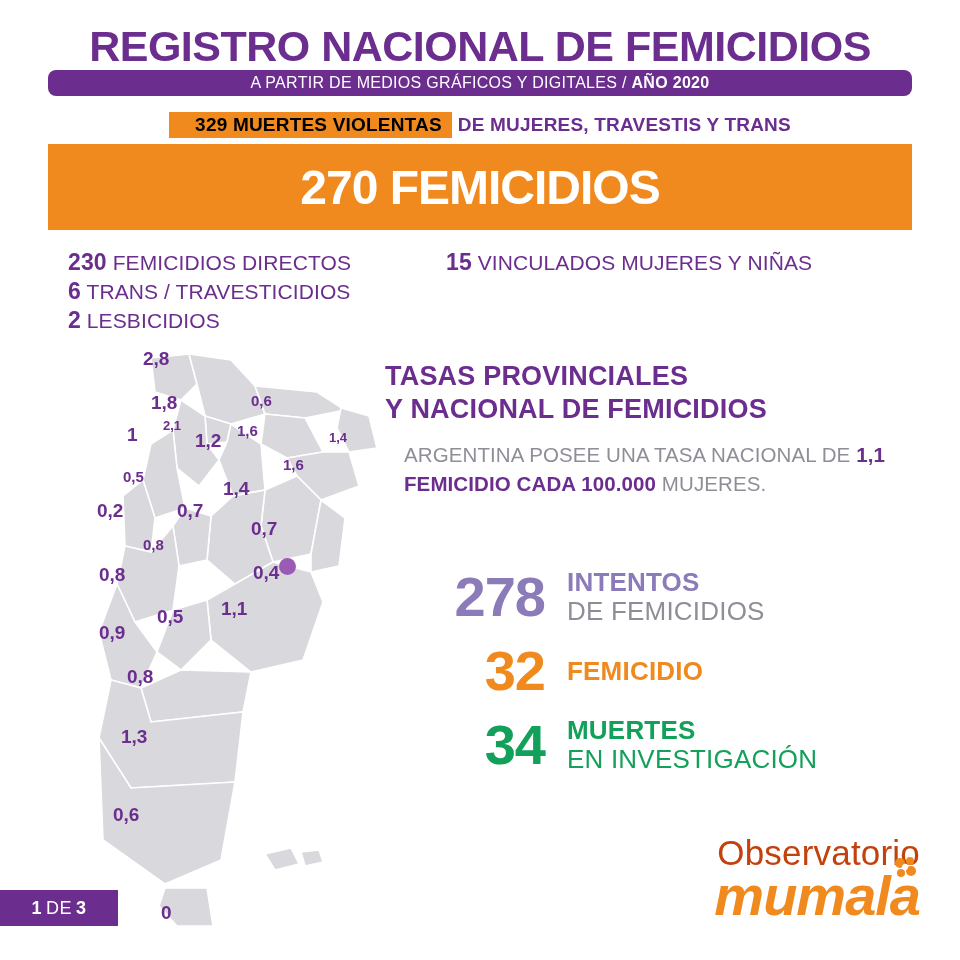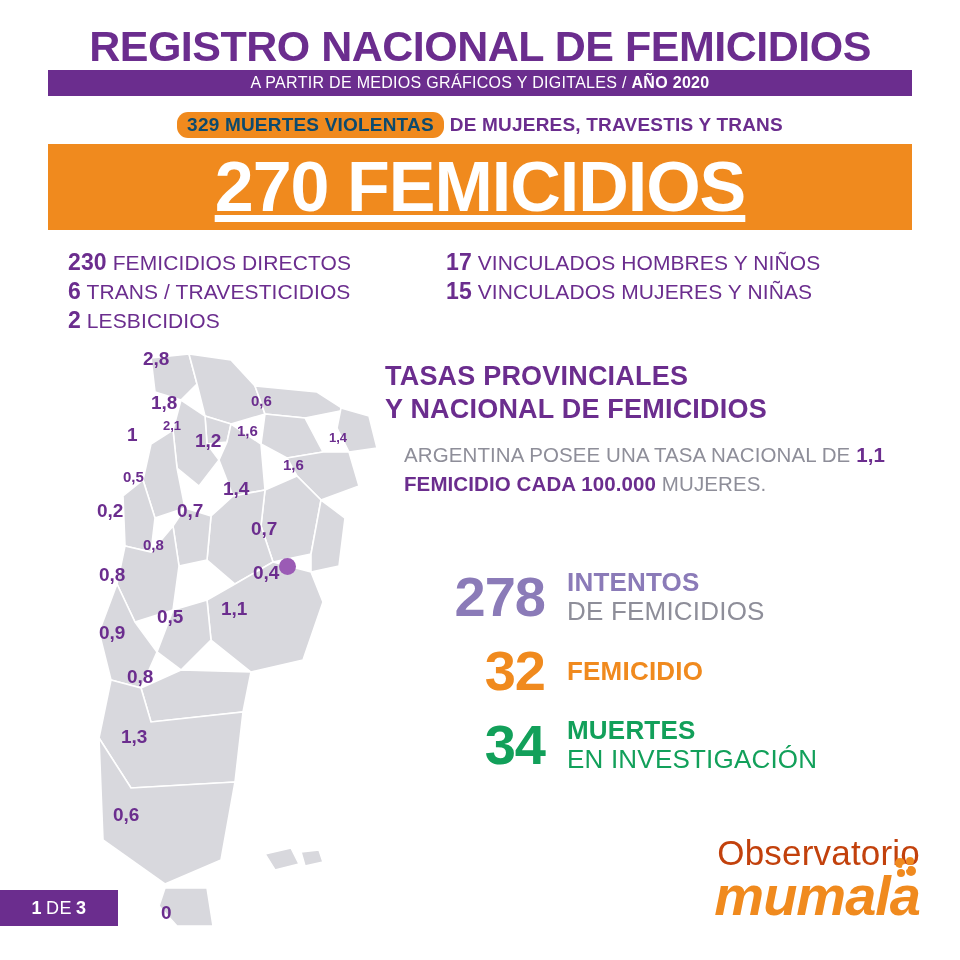--- a/index.html
+++ b/index.html
@@ -31,56 +31,55 @@
     top: 70px; left: 48px;
     width: 864px; height: 26px;
     background: #6b2d8e;
     color: #ffffff;
     text-align: center;
     line-height: 26px;
     font-size: 16px;
     font-weight: bold;
     letter-spacing: 0.3px;
     white-space: nowrap;
+    border-radius: 8px;
   }
   .subtitle-bar .thin { font-weight: normal; }
 
   .violent-line {
     position: absolute;
     top: 112px; left: 0; width: 960px;
     text-align: center;
     font-size: 19px;
     font-weight: bold;
     color: #6b2d8e;
     letter-spacing: 0.2px;
     white-space: nowrap;
   }
   .violent-chip {
     background: #f08a1e;
-    color: #0c4a6e;
-    padding: 3px 10px 4px 10px;
+    color: #000000;
+    padding: 3px 10px 4px 26px;
     display: inline-block;
     line-height: 19px;
-    border-radius: 11px;
   }
   .violent-rest { margin-left: 6px; }
 
   .femicidios-band {
     position: absolute;
     top: 144px; left: 48px;
     width: 864px; height: 86px;
     background: #f08a1e;
     color: #ffffff;
     display: flex;
     align-items: center;
     justify-content: center;
-    font-size: 70px;
+    font-size: 48px;
     font-weight: bold;
     letter-spacing: -1px;
-    text-decoration: underline;
   }
 
   
   .breakdown {
     position: absolute;
     top: 248px; left: 0; width: 960px;
     color: #6b2d8e;
   }
   .bd-col-left  { position: absolute; left: 68px;  top: 0; }
   .bd-col-right { position: absolute; left: 446px; top: 0; }
@@ -234,24 +233,20 @@
       <div class="bd-row">
         <span class="bd-num">6</span>
         <span>TRANS / TRAVESTICIDIOS</span>
       </div>
       <div class="bd-row">
         <span class="bd-num">2</span>
         <span>LESBICIDIOS</span>
       </div>
     </div>
     <div class="bd-col-right">
-      <div class="bd-row">
-        <span class="bd-num">17</span>
-        <span>VINCULADOS HOMBRES Y NIÑOS</span>
-      </div>
       <div class="bd-row">
         <span class="bd-num">15</span>
         <span>VINCULADOS MUJERES Y NIÑAS</span>
       </div>
     </div>
   </div>
 
   <div id="map-wrap">
     <svg width="330" height="590" viewBox="0 0 330 590">
       <g fill="#d8d8dd" stroke="#ffffff" stroke-width="1.6">

